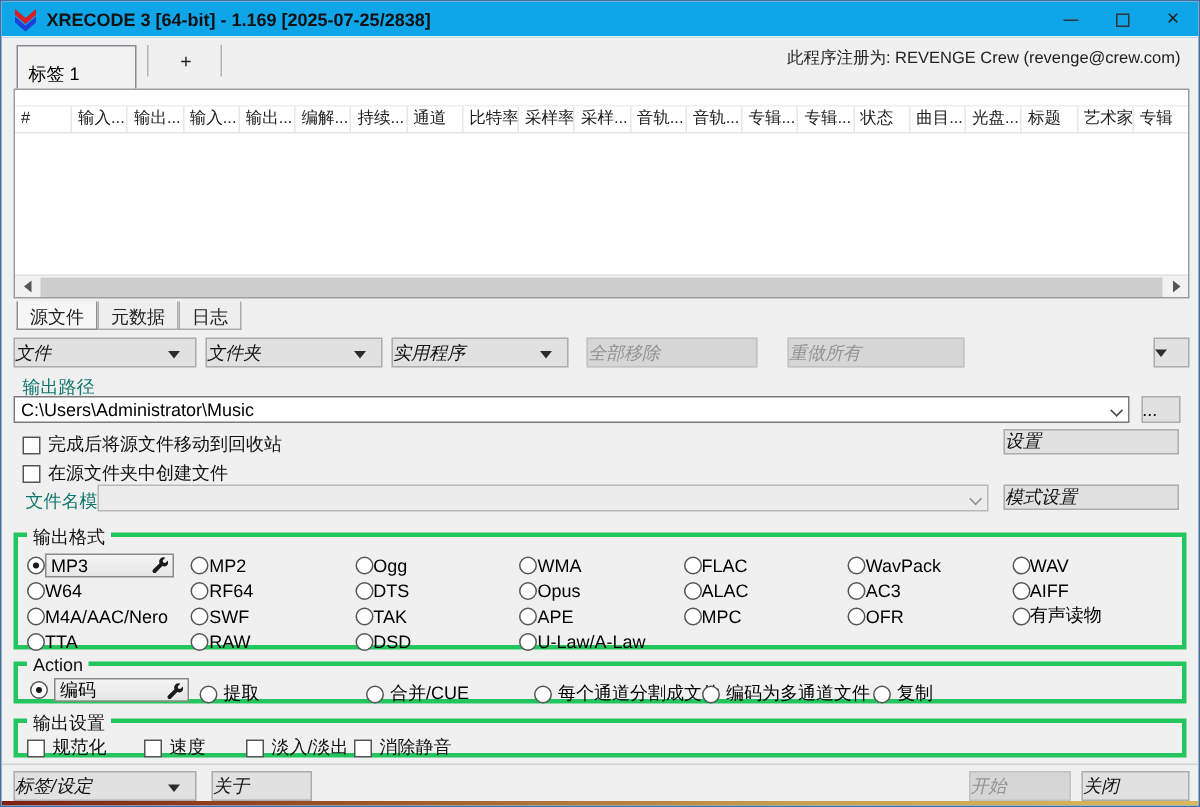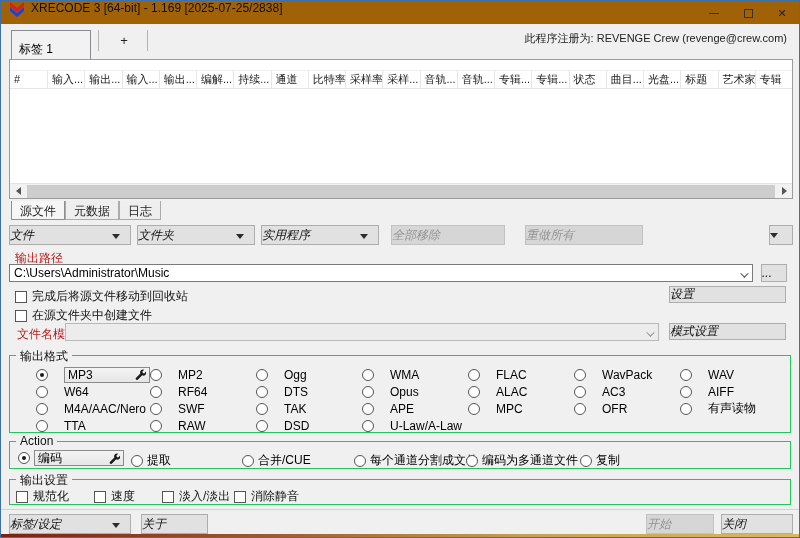--- a/index.html
+++ b/index.html
@@ -2,22 +2,22 @@
 <html><head>
 <meta charset="utf-8">
 <style>
   * { margin:0; padding:0; box-sizing:border-box; }
   html,body { background:#5a5a5a; }
   body { font-family:"Liberation Sans","DejaVu Sans",sans-serif; font-size:12px; color:#000; }
   .window { position:relative; width:800px; height:538px; background:#f0f0f0;
             border:1px solid #3f71a6; overflow:hidden; }
 
   
-  .titlebar { position:absolute; left:0; top:0; width:100%; height:24px; background:#a16207;
-              display:flex; border-bottom:1px solid #f0f0f0; }
+  .titlebar { position:absolute; left:0; top:0; width:100%; height:24px; background:#0ea5e9;
+              display:flex; align-items:center; border-bottom:1px solid #f0f0f0;font-weight:bold; }
   .app-icon { width:16px; height:16px; margin:0 6px 0 8px; }
   .title-text { font-size:12px; color:#111; }
   .win-controls { position:absolute; right:0; top:0; height:24px; display:flex; }
   .win-btn { width:34px; height:24px; display:flex; align-items:center; justify-content:center; color:#222; cursor:default; }
   .min-glyph { width:10px; height:1px; background:#333; display:block; }
   .max-glyph { width:9px; height:9px; border:1px solid #333; display:block; }
   .close-glyph { font-size:11px; line-height:1; }
 
   
   .doc-tab { position:absolute; left:10px; top:29px; width:80px; height:38px; background:#f2f2f2;
@@ -50,43 +50,43 @@
   
   .toolbar { position:absolute; left:8px; top:224px; width:784px; height:20px; display:flex; align-items:center; }
   .btn { position:relative; height:20px; background:#e1e1e1; border:1px solid #adadad; display:flex;
          align-items:center; justify-content:flex-start; font-size:12px; color:#111;font-style:italic; }
   .btn.disabled { background:#d6d6d6; border-color:#c2c2c2; color:#939393; }
   .tri-down { width:0; height:0; border-left:4px solid transparent; border-right:4px solid transparent; border-top:5px solid #2c2c2c; }
   .btn .tri-down { position:absolute; right:10px; top:8px; }
   .spacer { flex:1; }
 
   
-  .sec-label { position:absolute; font-size:12px; color:#b91c1c;font-family:Liberation Mono, monospace; }
+  .sec-label { position:absolute; font-size:12px; color:#0f766e;font-family:Liberation Mono, monospace; }
   .combo { position:absolute; height:18px; background:#fff; border:1px solid #7a7a7a; display:flex;
            align-items:center; padding:0 4px; font-size:12px; }
   .combo .chev { position:absolute; right:6px; top:7px; width:6px; height:6px; border-right:1px solid #444;
                  border-bottom:1px solid #444; transform:rotate(45deg) translateY(-2px); }
   .combo.disabled { background:#ececec; border-color:#b9b9b9; }
   .mini-btn { position:absolute; } 
 
   
   .check-row { position:absolute; display:flex; align-items:center; gap:5px; font-size:12px; color:#111; }
   .checkbox { width:12px; height:12px; background:#fff; border:1px solid #555; display:inline-block; flex:0 0 12px; }
   .radio { width:12px; height:12px; border:1px solid #555; border-radius:50%; background:#fff;
            display:inline-block; position:relative; flex:0 0 12px; }
   .radio.checked::after { content:""; position:absolute; left:3px; top:3px; width:4px; height:4px;
                           border-radius:50%; background:#1a1a1a; }
 
   
-  .group { position:absolute; border:1px solid #22c55e;padding-left:20px; }
+  .group { position:absolute; border:3px solid #22c55e; }
   .group-label { position:absolute; top:-8px; left:6px; background:#f0f0f0; padding:0 4px; font-size:12px; color:#111; }
 
   .fmt-grid { display:grid; grid-template-columns:repeat(7,1fr); grid-auto-rows:17px;
               padding:10px 4px 2px 6px; align-items:center; }
-  .fmt { display:flex; align-items:center; gap:16px; font-size:12px; white-space:nowrap; }
+  .fmt { display:flex; align-items:center; gap:0; font-size:12px; white-space:nowrap; }
   .selbox { display:flex; align-items:center; justify-content:space-between; width:86px; height:16px;
             background:linear-gradient(#f4f4f4,#e6e6e6); border:1px solid #8a8a8a; padding:0 3px; }
   .wrench { width:11px; height:11px; }
 
   .action-item { position:absolute; top:11px; display:flex; align-items:center; gap:4px; font-size:12px; white-space:nowrap; }
 
   .footer-sep { position:absolute; left:0; top:508px; width:100%; height:1px; background:#d2d2d2; }
   .bottom-strip { position:absolute; left:0; bottom:0; width:100%; height:3px;
                   background:linear-gradient(90deg,#7c2013,#a05b28,#c9a050,#d9b85e); }
 </style>

